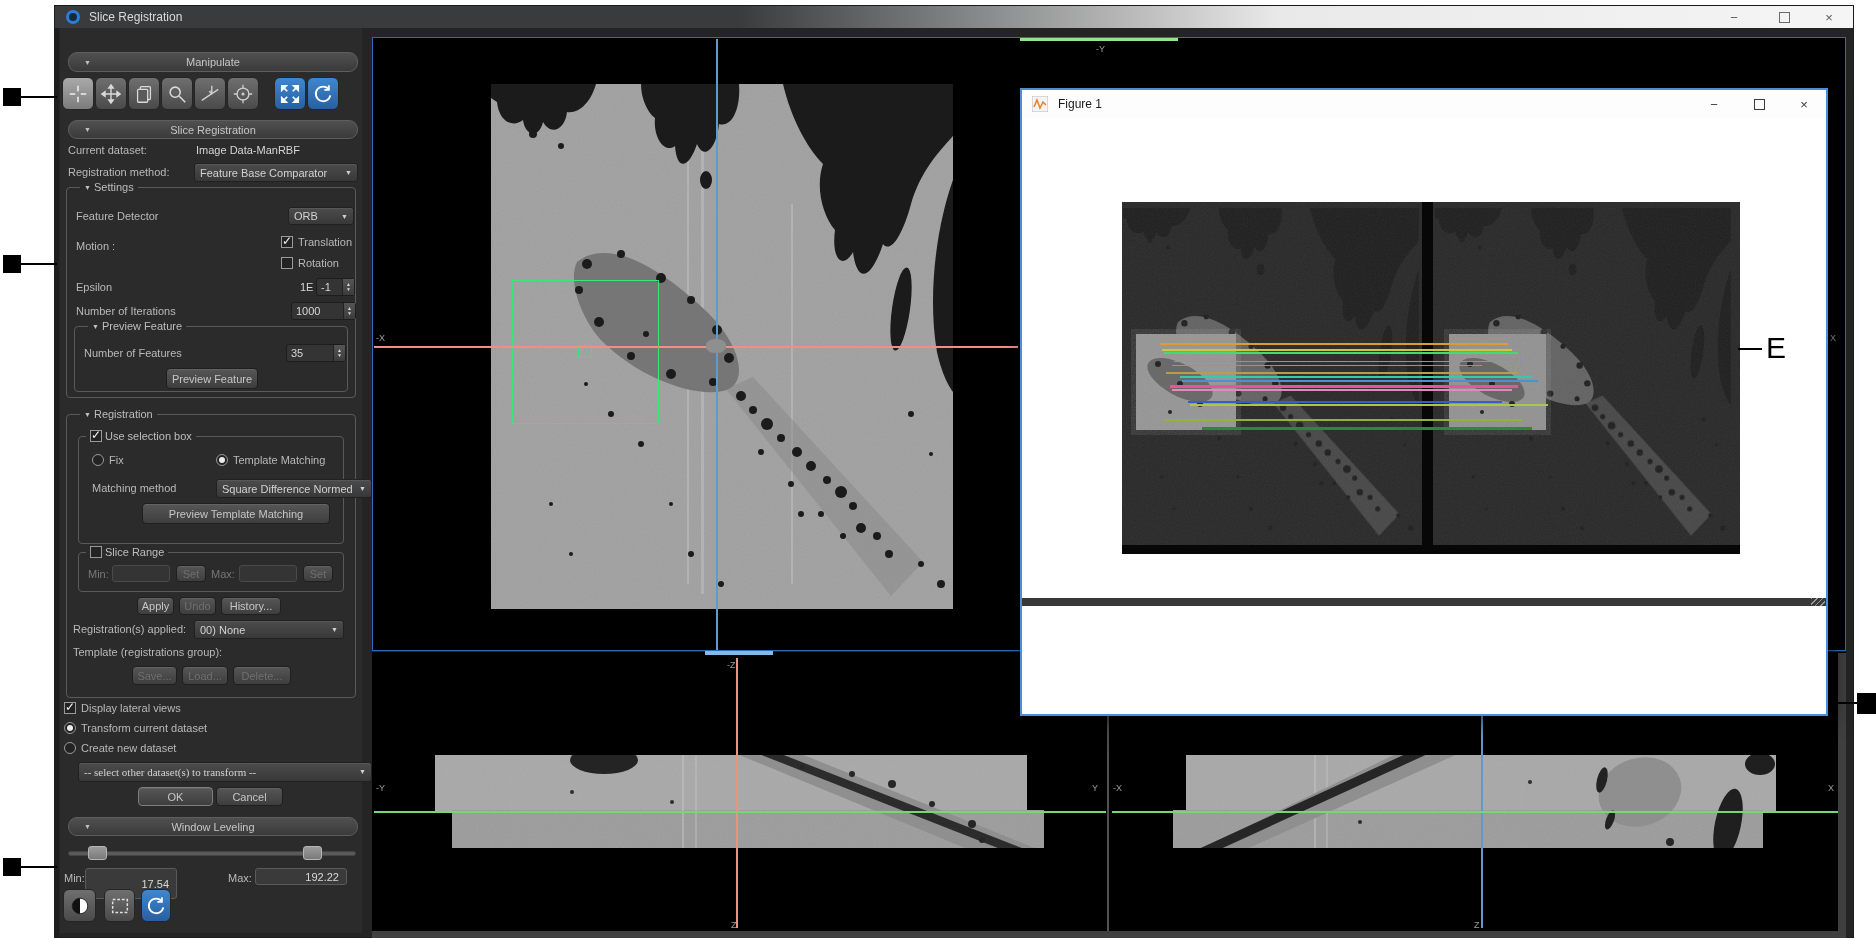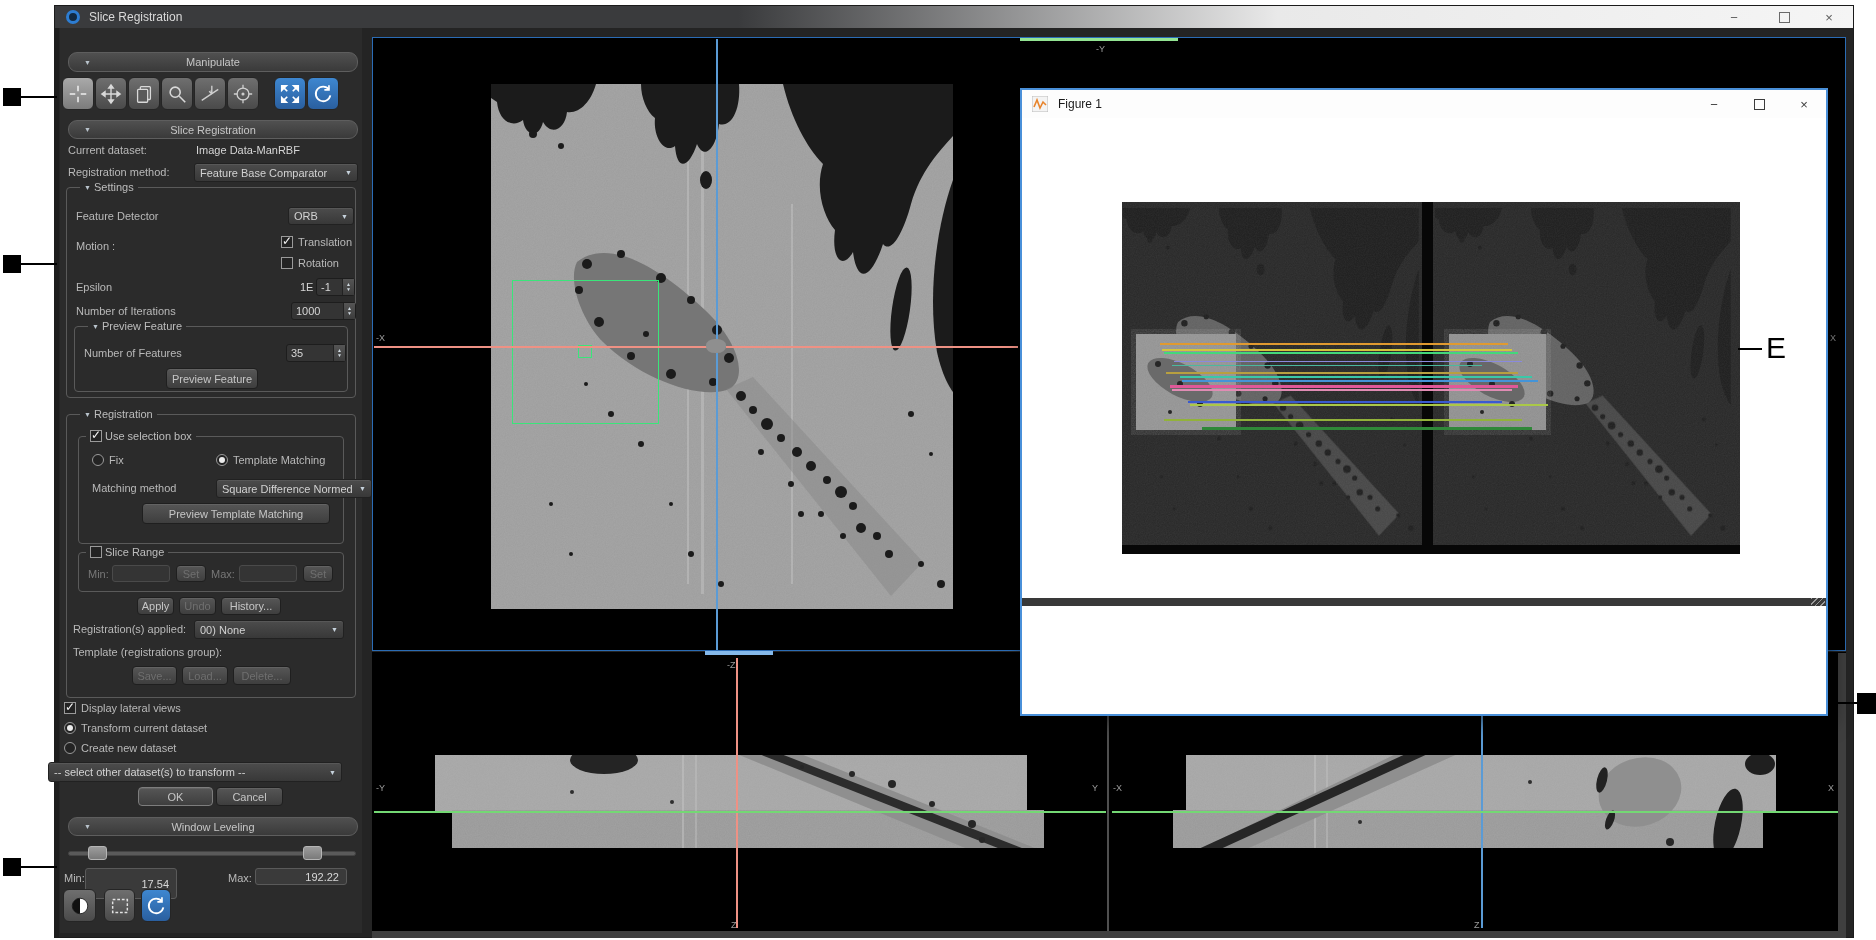--- a/index.html
+++ b/index.html
@@ -289,21 +289,21 @@
   </div>
   <div class="abs row" style="left:64px;top:722px;">
     <span class="rb sel"></span>
     <span class="lbl">Transform current dataset</span>
   </div>
   <div class="abs row" style="left:64px;top:742px;">
     <span class="rb"></span>
     <span class="lbl">Create new dataset</span>
   </div>
 
-  <div class="abs dd" style="left:48px;top:762px;width:294px;height:20px;">
+  <div class="abs dd" style="left:78px;top:762px;width:294px;height:20px;font-family:Liberation Serif, serif;">
     <span class="txt">-- select other dataset(s) to transform --</span>
       <span class="arr">▼</span>
   </div>
 
   <div class="abs pbtn" style="left:138px;top:787px;width:75px;height:19px;border-color:#7d7d7d;">OK</div>
   <div class="abs pbtn" style="left:216px;top:787px;width:67px;height:19px;">Cancel</div>
 
   <div class="abs pill" style="left:68px;top:817px;width:290px;height:19px;">
     <span class="arr">▼</span>
     <span>Window Leveling</span>

